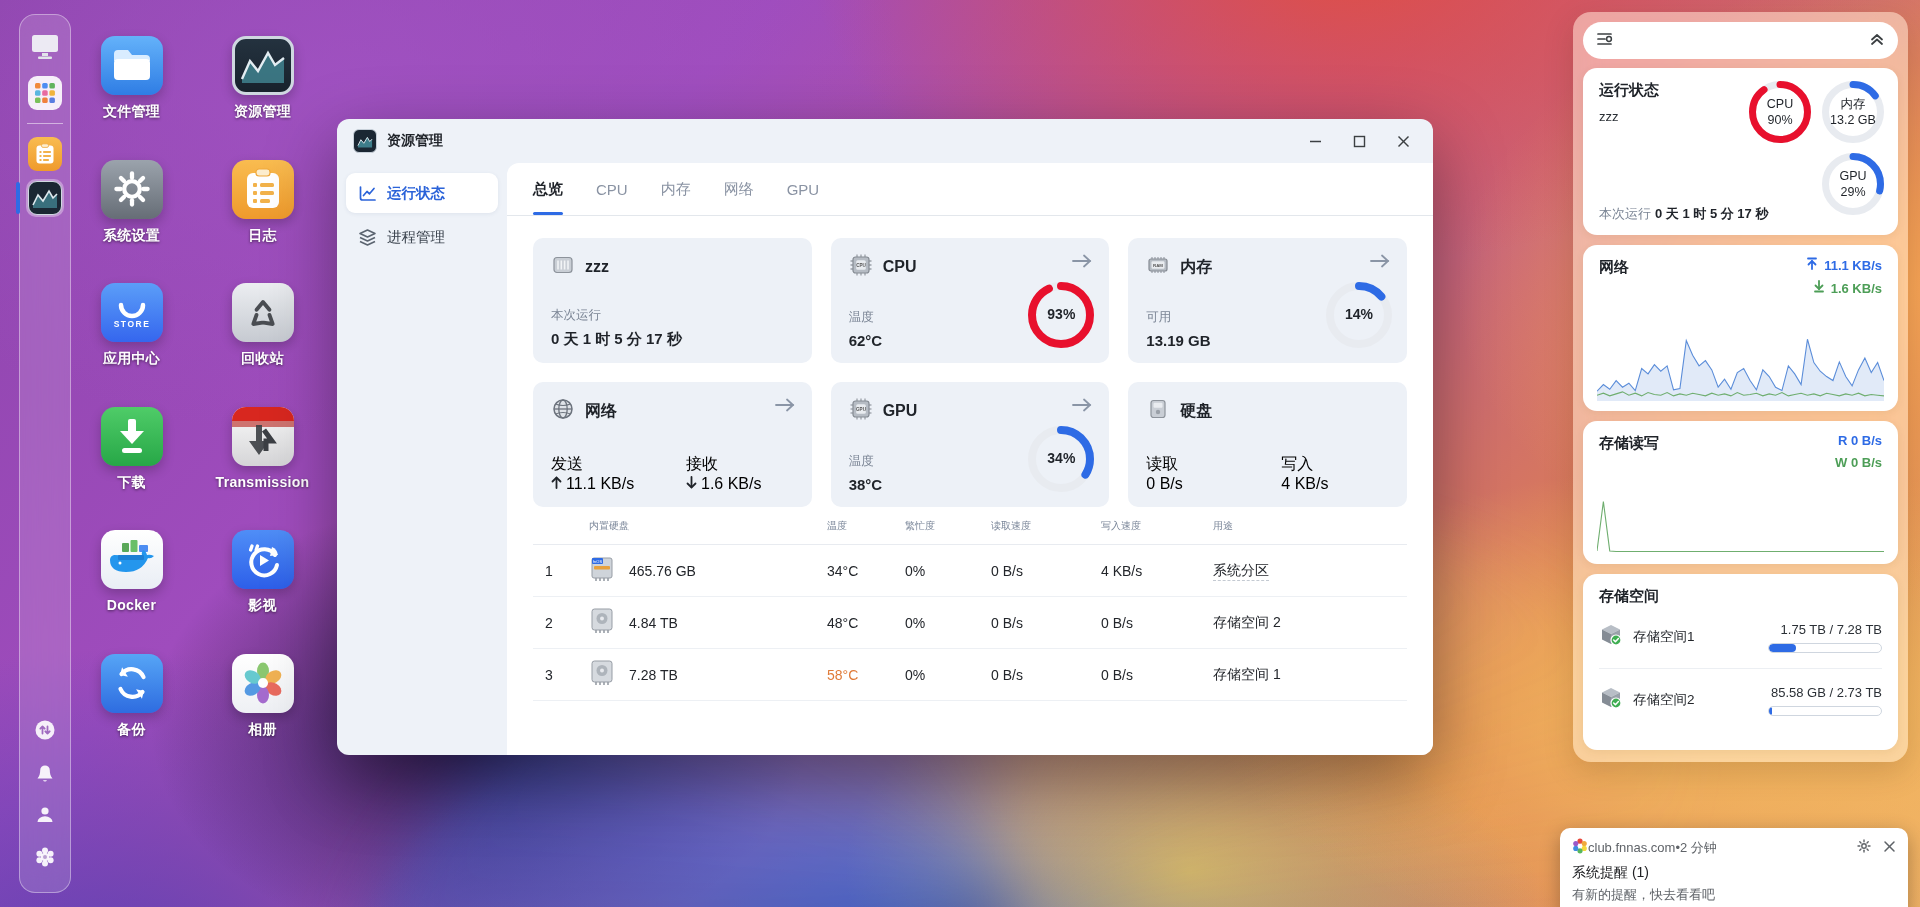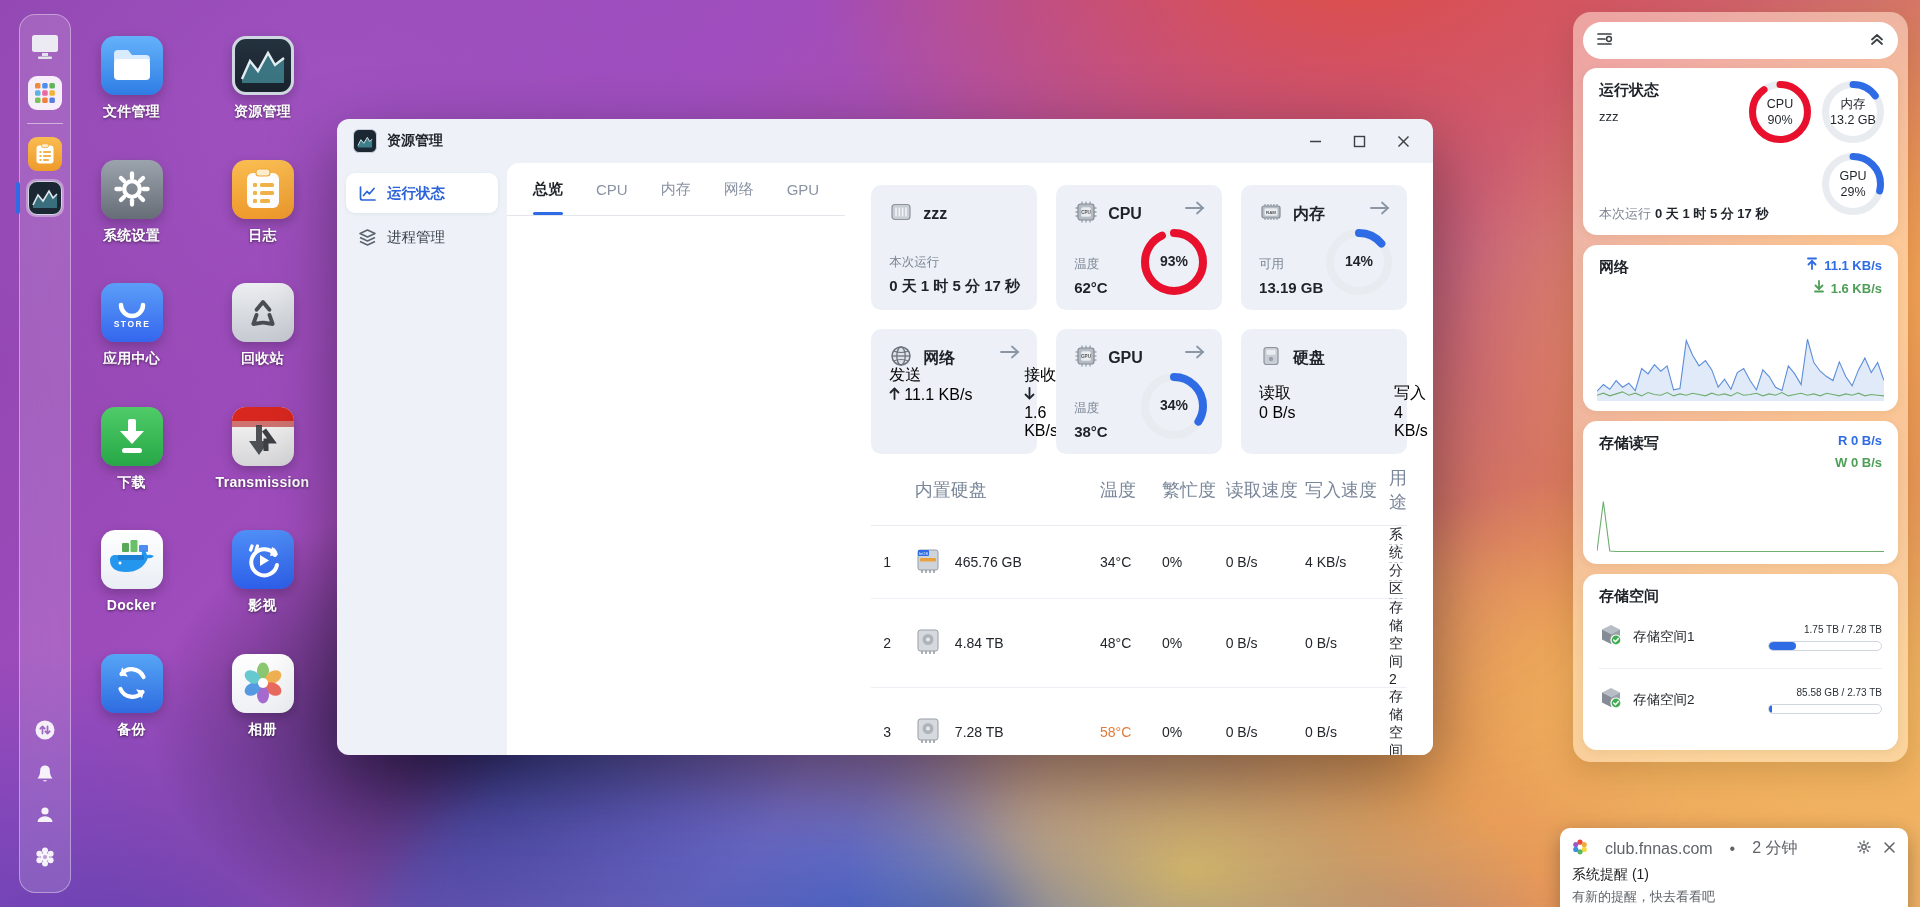--- a/index.html
+++ b/index.html
@@ -53,41 +53,41 @@
   .titlebar{height:44px;display:flex;align-items:center;padding:0 8px 0 16px;}
   .win-appicon{width:22px;height:22px;border-radius:6px;background:#1b2733;border:1.5px solid #c7d0d9;display:flex;align-items:center;justify-content:center;}
   .win-title{margin-left:10px;font-size:14px;color:#1f2329;font-weight:700;}
   .win-controls{margin-left:auto;display:flex;}
   .wc-btn{width:44px;height:34px;display:flex;align-items:center;justify-content:center;border-radius:6px;}
   .win-body{display:flex;height:592px;}
   .sidebar{width:170px;box-sizing:border-box;padding:10px 9px;flex:none;}
   .side-item{height:40px;border-radius:9px;display:flex;align-items:center;padding:0 12px;font-size:14.5px;color:#3a424d;margin-bottom:4px;}
   .side-item .s-ic{width:19px;height:19px;margin-right:10px;flex:none;}
   .side-item.active{background:#fff;color:#2b63d9;font-weight:700;box-shadow:0 1px 4px rgba(40,60,100,.08);}
-  .content{flex:1;background:#fff;border-top-left-radius:12px;display:flex;flex-direction:row;overflow:hidden;}
+  .content{flex:1;background:#fff;border-top-left-radius:12px;display:flex;flex-direction:column;overflow:hidden;}
   .tabsbar{height:52px;display:flex;align-items:center;gap:33px;padding:0 26px;border-bottom:1px solid #e3e7ec;flex:none;}
   .tab{font-size:15px;color:#8a93a3;position:relative;height:100%;display:flex;align-items:center;}
   .tab.active{color:#1f2329;font-weight:700;}
   .tab.active::after{content:'';position:absolute;left:0;right:0;bottom:0;height:3px;border-radius:2px;background:#2e6be5;}
   .scroll{padding:22px 26px 0;}
   .cards{display:grid;grid-template-columns:repeat(3,1fr);gap:19px;}
   .card{position:relative;height:125px;border-radius:10px;background:#edf1f7;box-sizing:border-box;padding:15px 18px;}
   .card-head{display:flex;align-items:center;gap:10px;font-size:16px;font-weight:700;color:#1f2329;}
   .card-arrow{position:absolute;top:15px;right:16px;cursor:pointer;}
   .stat{position:absolute;left:18px;bottom:14px;}
   .stat .sl{font-size:12.5px;color:#7a8494;margin-bottom:6px;}
   .stat .sv{font-size:15px;font-weight:700;color:#1f2329;}
   .stat2{position:absolute;left:18px;bottom:14px;display:grid;grid-template-columns:135px auto;}
   .ring{position:absolute;top:44px;right:15px;width:66px;height:66px;}
   .ring .ring-text{position:absolute;inset:0;display:flex;flex-direction:column;align-items:center;justify-content:center;font-size:14px;font-weight:600;color:#1f2329;line-height:1.25;}
   .ring svg{position:absolute;inset:0;}
   
   .section-h{margin:26px 0 4px;font-size:15.5px;font-weight:700;color:#1f2329;}
   table.disks{width:100%;border-collapse:collapse;}
-  .disks th{font-size:18px;color:#7a8699;font-weight:400;text-align:left;padding:12px 0 11px;border-bottom:1px solid #e8ebf0;}
+  .disks th{font-size:10px;color:#7a8699;font-weight:400;text-align:left;padding:12px 0 11px;border-bottom:1px solid #e8ebf0;}
   .disks td{font-size:14px;color:#23262b;padding:0;height:51px;border-bottom:1px solid #edf0f4;}
   .c-num{width:44px;padding-left:12px!important;color:#3a424d;}
   .c-disk{width:238px;text-align:right;}
   .c-temp{width:78px;} .c-busy{width:86px;} .c-read{width:110px;} .c-write{width:112px;}
   .diskcell{display:flex;align-items:center;gap:14px;}
   .temp.warn{color:#e07b39;}
   .u-sys{border-bottom:1px dashed #c4cad2;padding-bottom:2px;}
   
   .panel{position:absolute;left:1573px;top:12px;width:335px;height:750px;border-radius:18px;
     background:rgba(255,243,226,.5);backdrop-filter:blur(16px) saturate(1.15);
@@ -108,27 +108,27 @@
   .w-val{display:flex;align-items:center;justify-content:flex-end;gap:6px;font-size:13px;font-weight:700;margin-bottom:7px;}
   .v-up{color:#2e6be5;} .v-down{color:#4d9e57;}
   .spark{position:absolute;left:14px;right:14px;bottom:10px;height:72px;}
   .spark svg{width:100%;height:100%;display:block;}
   .w-rw .spark{height:58px;}
   .w-space{height:176px;margin-bottom:0;}
   .sp-row{display:flex;align-items:center;height:62px;}
   .sp-row + .sp-row{border-top:1px solid #eceff3;justify-content:space-between;}
   .sp-name{font-size:13.5px;color:#23262b;margin-left:10px;}
   .sp-right{margin-left:auto;text-align:right;}
-  .sp-usage{font-size:10px;color:#2b3036;margin-bottom:6px;}
+  .sp-usage{font-size:13px;color:#2b3036;margin-bottom:6px;}
   .bar{width:112px;height:8px;border:1px solid #cfd6df;border-radius:5px;background:#fff;overflow:hidden;}
   .bar i{display:block;height:100%;background:#2e6be5;border-radius:4px;width:0;}
   
   .toast{position:absolute;left:1560px;top:828px;width:348px;height:90px;background:#fff;border-radius:10px;
     box-shadow:0 6px 20px rgba(0,0,0,.3);box-sizing:border-box;padding:10px 12px;}
-  .toast-top{display:flex;align-items:center;gap:17px;font-size:16px;color:#5f6368;}
+  .toast-top{display:flex;align-items:center;gap:0;font-size:13px;color:#5f6368;}
   .toast-actions{margin-left:auto;display:flex;align-items:center;gap:12px;}
   .toast-title{margin-top:7px;font-size:14px;color:#202124;}
   .toast-body{margin-top:4px;font-size:13px;color:#5f6368;}
 </style>
 </head>
 <body>
 
 <div class="stage">
   <div class="wallpaper">
       <div class="swirl"></div>

